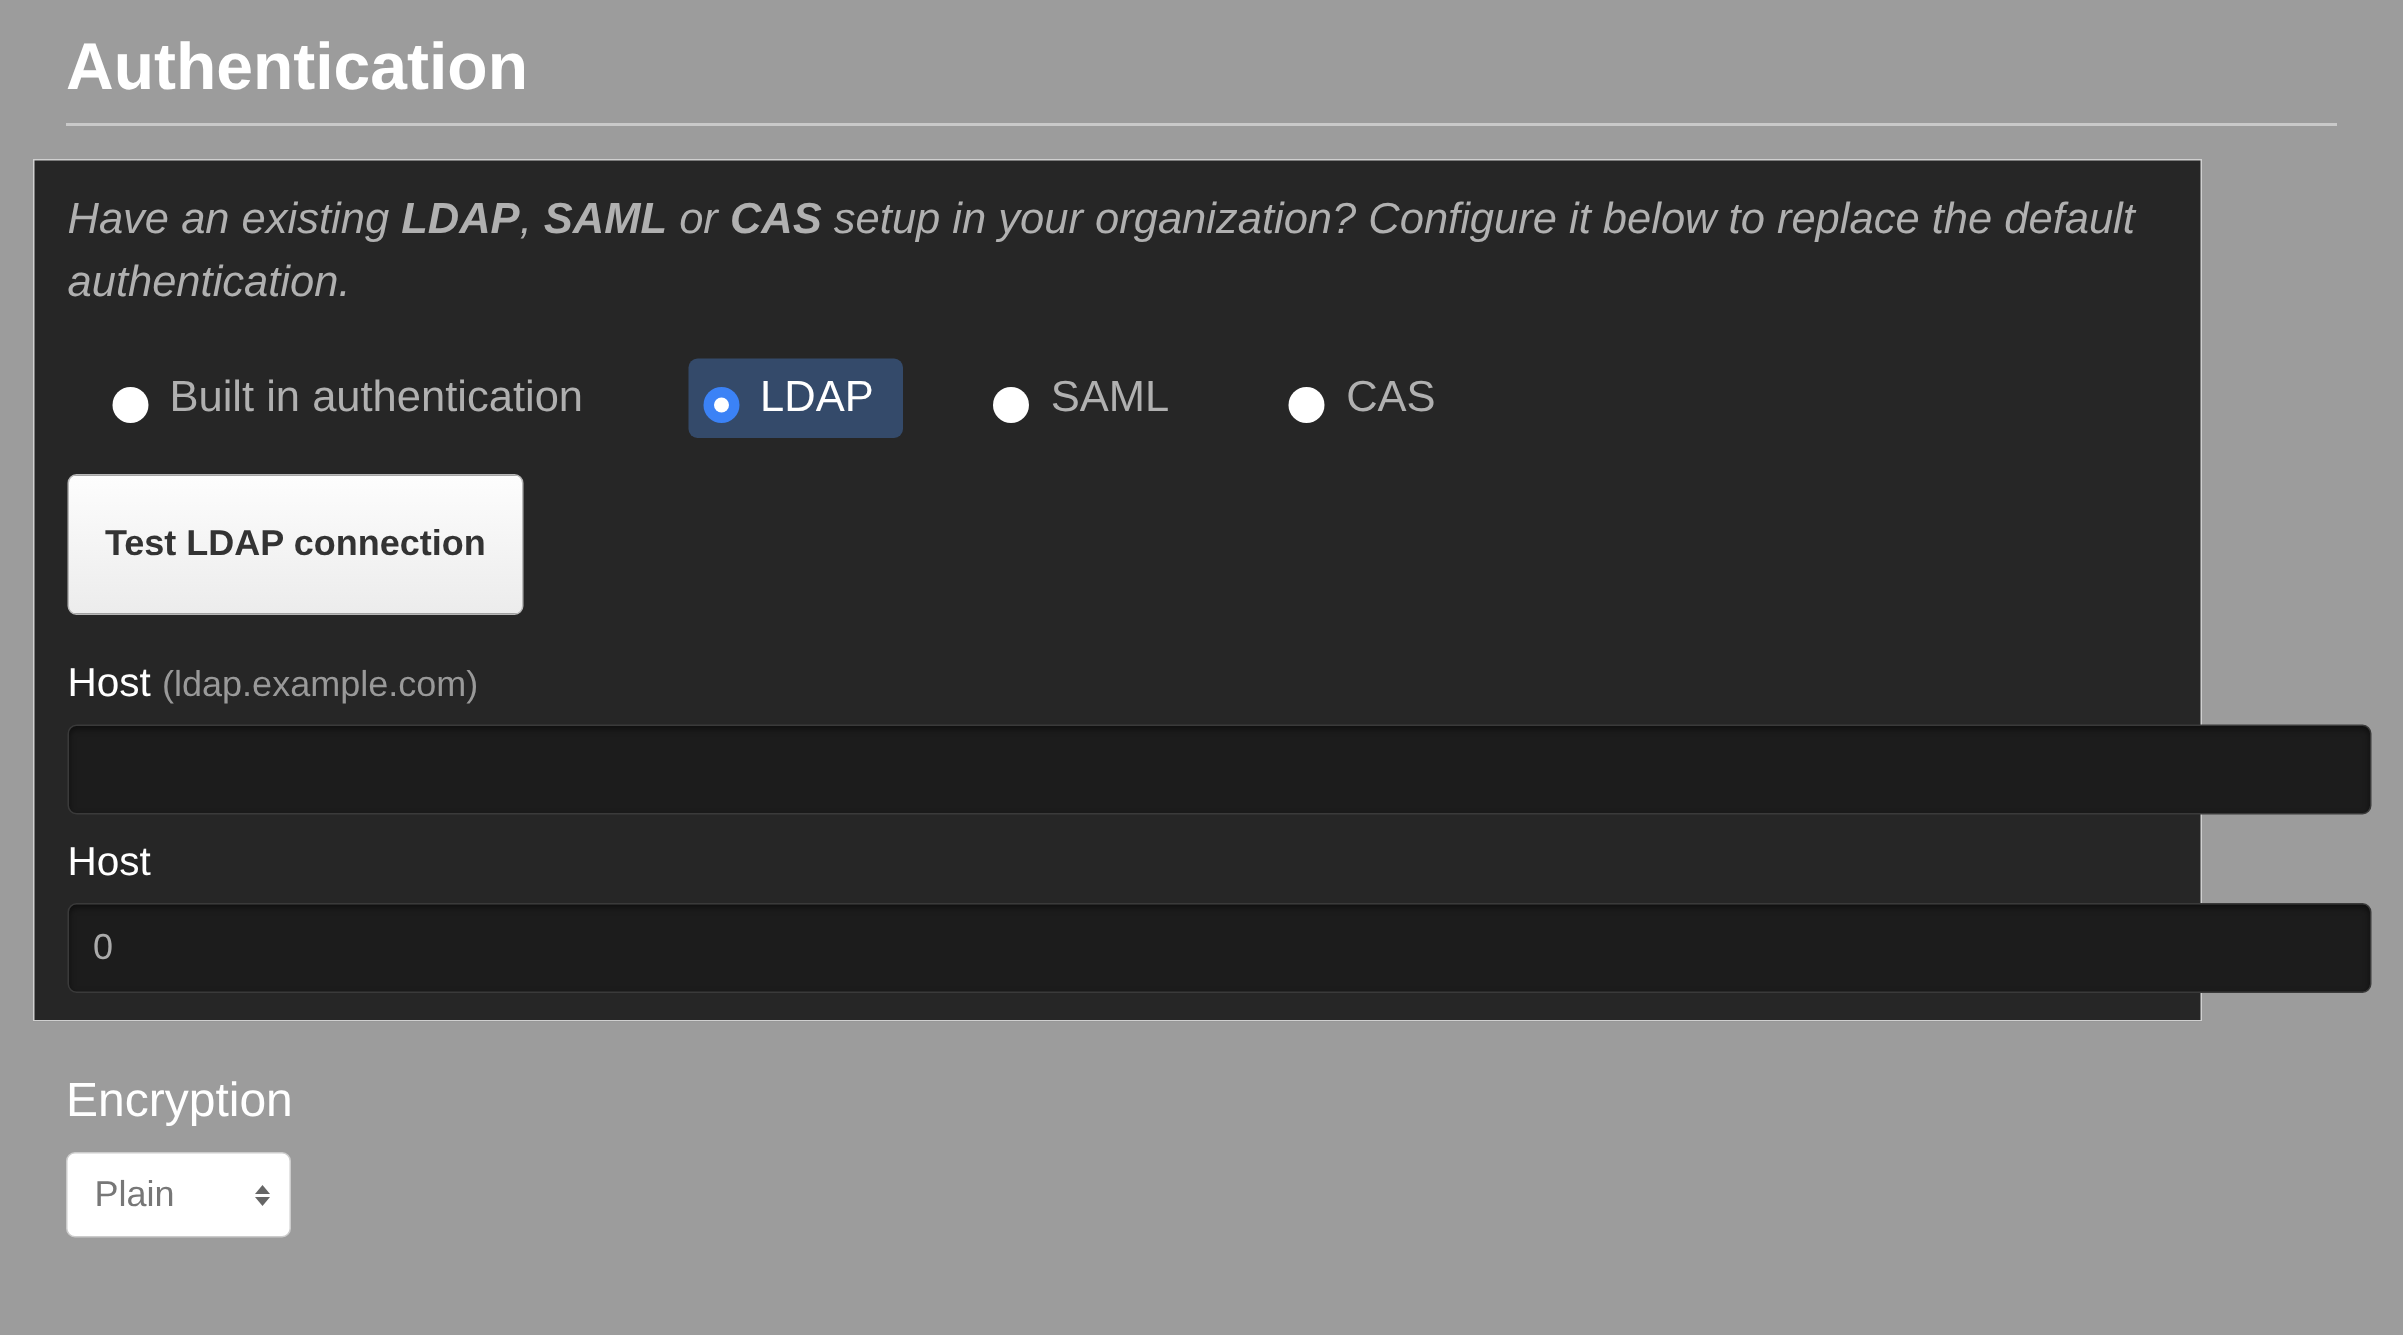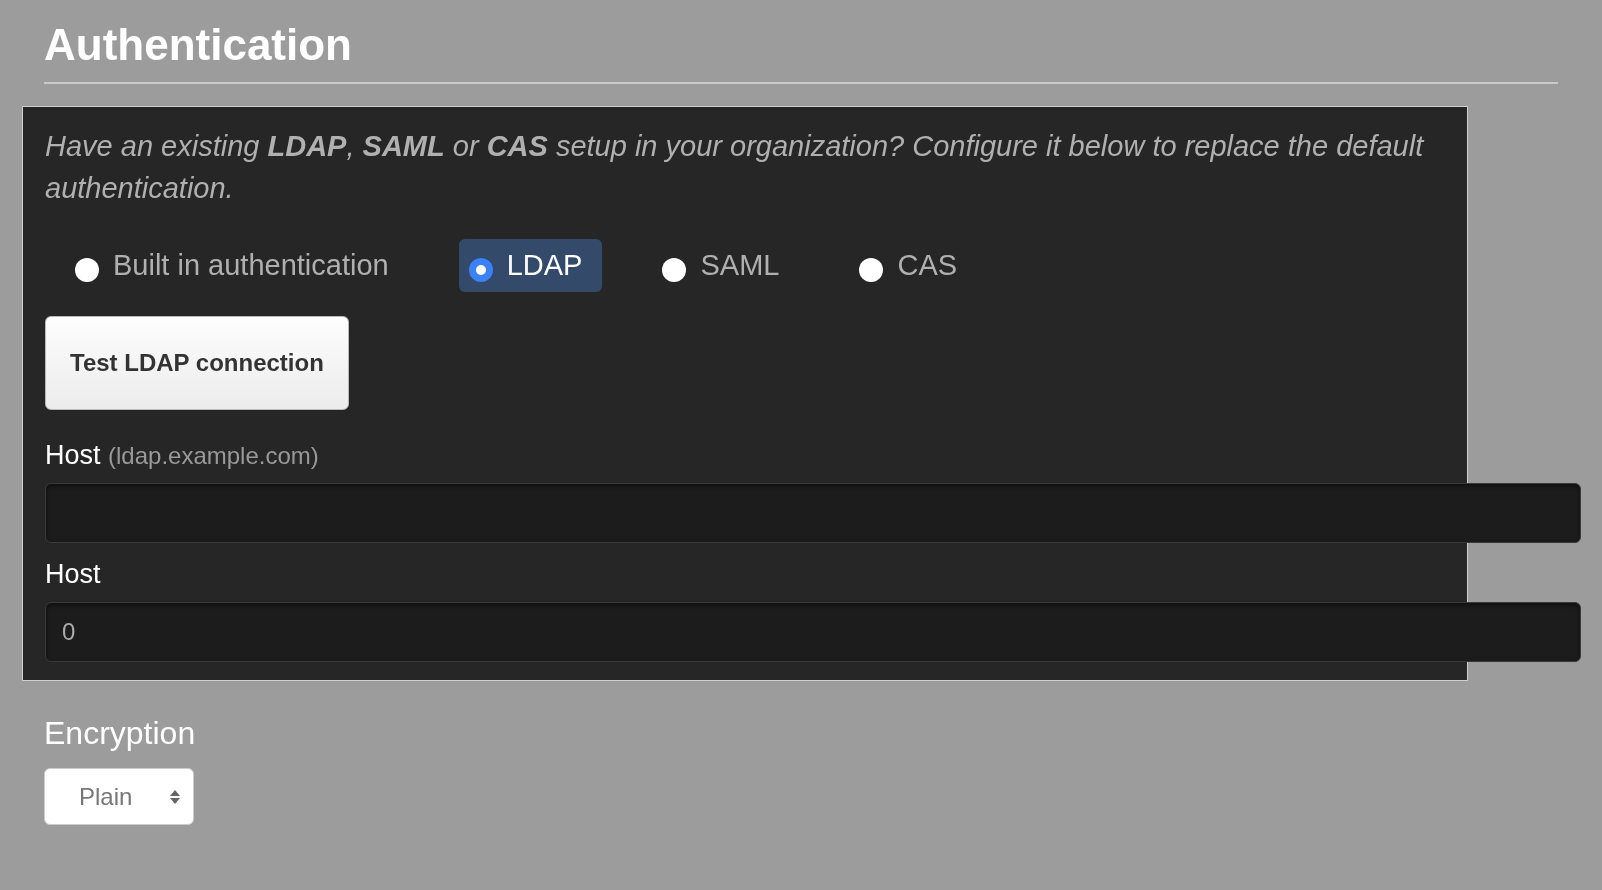--- a/index.html
+++ b/index.html
@@ -147,21 +147,21 @@
     position: relative;
     display: inline-block;
   }
   .select {
     appearance: none;
     background: #fff;
     border: 1px solid #ccc;
     border-radius: 6px;
     font-size: 24px;
     color: #777;
-    padding: 14px 44px 14px 34px;
+    padding: 14px 44px 14px 18px;
     cursor: pointer;
     min-width: 150px;
   }
   .select-arrows {
     position: absolute;
     right: 14px;
     top: 50%;
     transform: translateY(-50%);
     pointer-events: none;
     display: flex;

